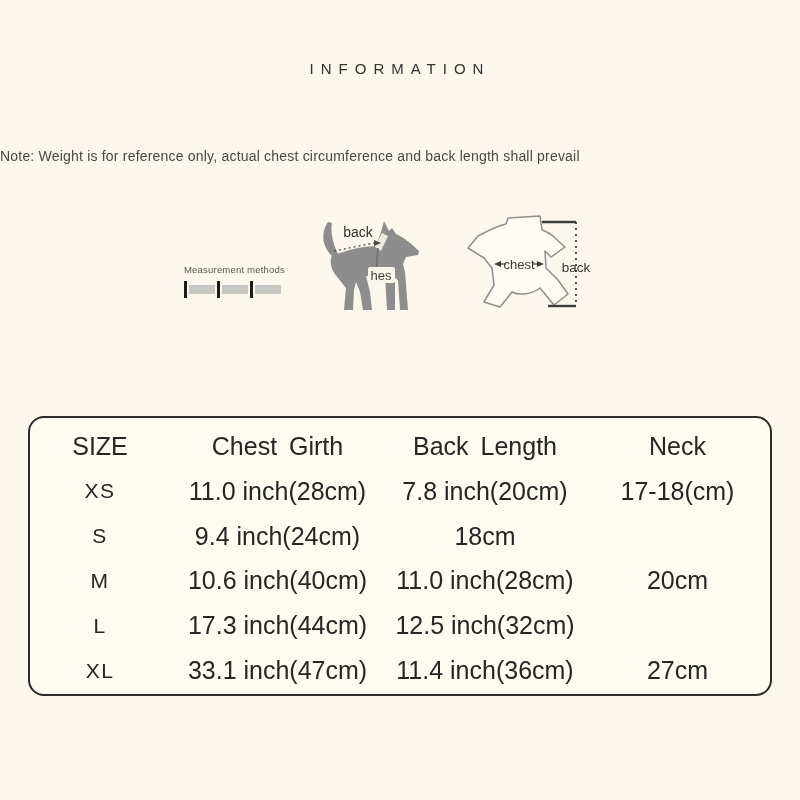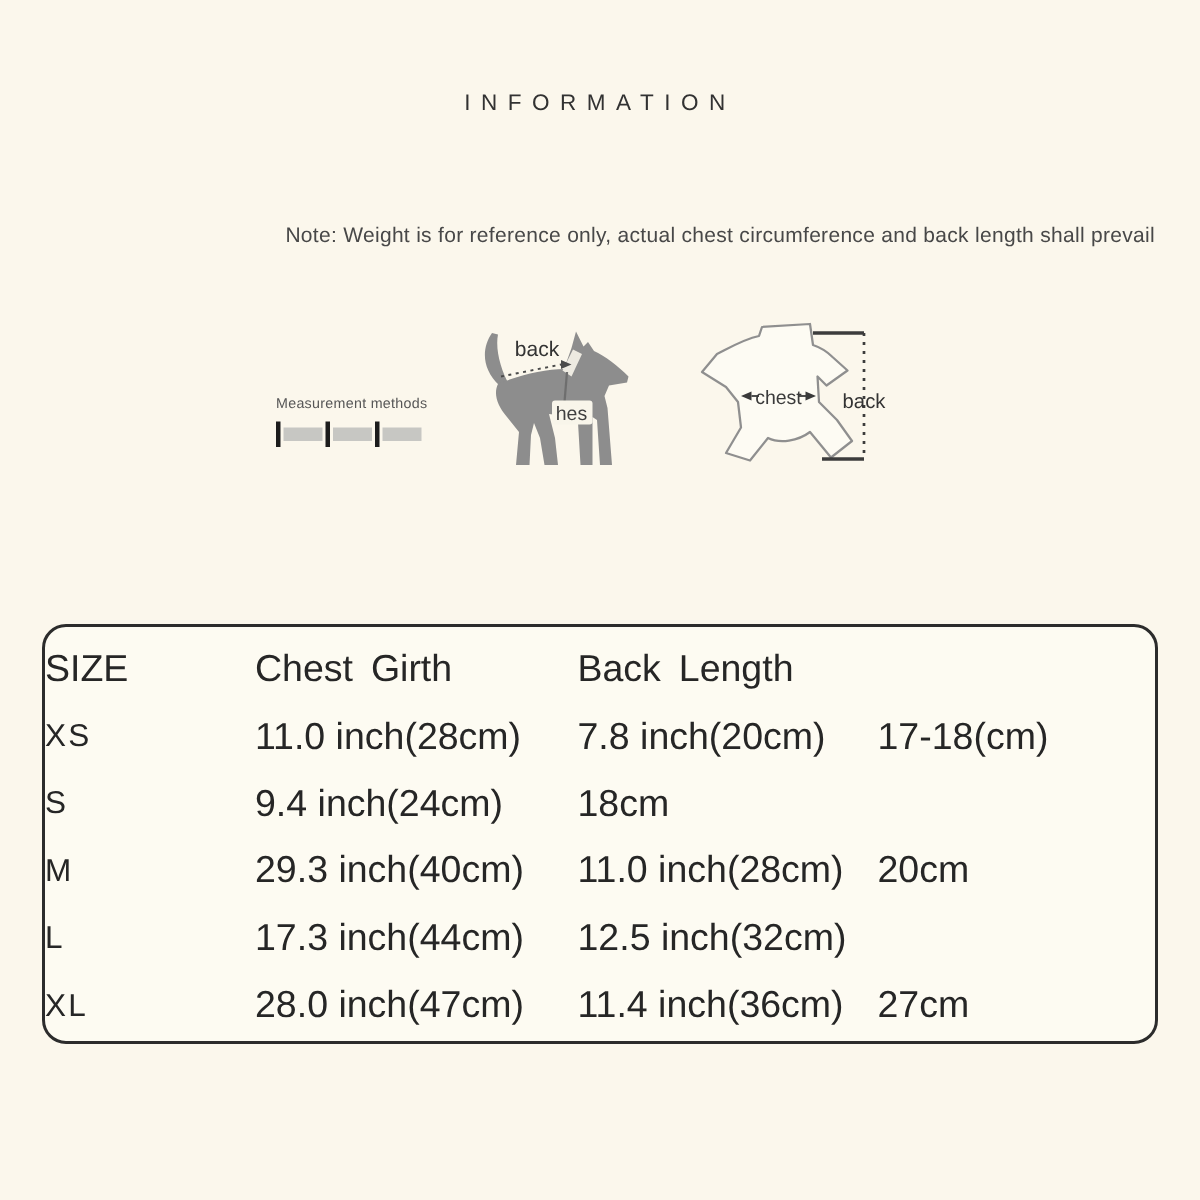--- a/index.html
+++ b/index.html
@@ -17,21 +17,21 @@
   .info-title{
     position:absolute;top:60px;left:0;width:100%;
     text-align:center;
     font-size:15px;letter-spacing:7px;
     color:#323232;font-weight:400;
   }
 
   
   .note-text{
     position:absolute;top:148px;left:0;width:100%;
-    text-align:right;
+    text-align:left;
     font-size:14px;color:#484848;letter-spacing:.2px;
     padding-right:30px;box-sizing:border-box;
   }
 
   
   .mm-block{position:absolute;left:184px;top:264px;width:118px;}
   .mm-label{font-size:9.5px;color:#565656;letter-spacing:.2px;}
   .tape{display:flex;align-items:center;margin-top:6px;height:17px;}
   .tape .tick{width:3px;height:17px;background:#1c1c1c;flex:0 0 auto;}
   .tape .seg{width:26px;height:9px;background:#c7c7c3;margin:0 2px;flex:0 0 auto;}
@@ -48,21 +48,21 @@
     background:#fdfbf2;
     border:2px solid #2c2c2c;border-radius:16px;
     padding-top:5px;
   }
   .t-row{
     display:grid;
     grid-template-columns:140px 215px 200px 1fr;
     align-items:center;height:44.8px;
   }
   .t-row.header{height:46px;font-size:27px;color:#1f1f1f;word-spacing:5px;}
-  .t-cell{font-size:25px;color:#262626;white-space:nowrap;}
+  .t-cell{text-align:center;font-size:25px;color:#262626;white-space:nowrap;}
   .t-cell.size{font-size:21px;letter-spacing:1.5px;}
 </style>
 </head>
 <body>
 
 <div class="page">
 
   <div class="info-title">INFORMATION</div>
 
   <div class="note-text">Note: Weight is for reference only, actual chest circumference and back length shall prevail</div>
@@ -130,49 +130,50 @@
     <line x1="128" y1="12" x2="128" y2="96" stroke="#3c3c3c" stroke-width="1.8" stroke-dasharray="2,4"></line>
     <line x1="100" y1="96" x2="128" y2="96" stroke="#3c3c3c" stroke-width="2.4"></line>
     <text class="svg-label" x="128" y="62" text-anchor="middle" font-size="13.5" fill="#333333">back</text>
   </svg>
 
   <div class="size-table">
     <div class="t-row header">
       <div class="t-cell">SIZE</div>
       <div class="t-cell">Chest Girth</div>
       <div class="t-cell">Back Length</div>
+      <div class="t-cell">Neck</div>
     </div>
 
     <div class="t-row">
       <div class="t-cell size">XS</div>
       <div class="t-cell">11.0 inch(28cm)</div>
       <div class="t-cell">7.8 inch(20cm)</div>
       <div class="t-cell">17-18(cm)</div>
     </div>
 
     <div class="t-row">
       <div class="t-cell size">S</div>
       <div class="t-cell">9.4 inch(24cm)</div>
       <div class="t-cell">18cm</div>
     </div>
 
     <div class="t-row">
       <div class="t-cell size">M</div>
-      <div class="t-cell">29.3 inch(40cm)</div>
+      <div class="t-cell">10.6 inch(40cm)</div>
       <div class="t-cell">11.0 inch(28cm)</div>
       <div class="t-cell">20cm</div>
     </div>
 
     <div class="t-row">
       <div class="t-cell size">L</div>
       <div class="t-cell">17.3 inch(44cm)</div>
       <div class="t-cell">12.5 inch(32cm)</div>
     </div>
 
     <div class="t-row">
       <div class="t-cell size">XL</div>
-      <div class="t-cell">28.0 inch(47cm)</div>
+      <div class="t-cell">33.1 inch(47cm)</div>
       <div class="t-cell">11.4 inch(36cm)</div>
       <div class="t-cell">27cm</div>
     </div>
   </div>
 
 </div>
 
 </body></html>

